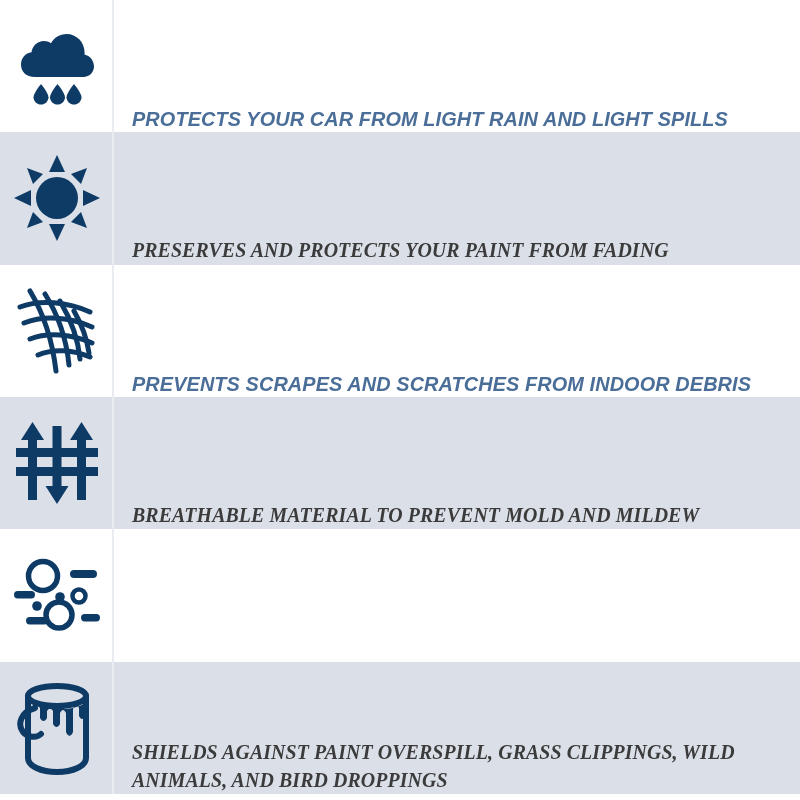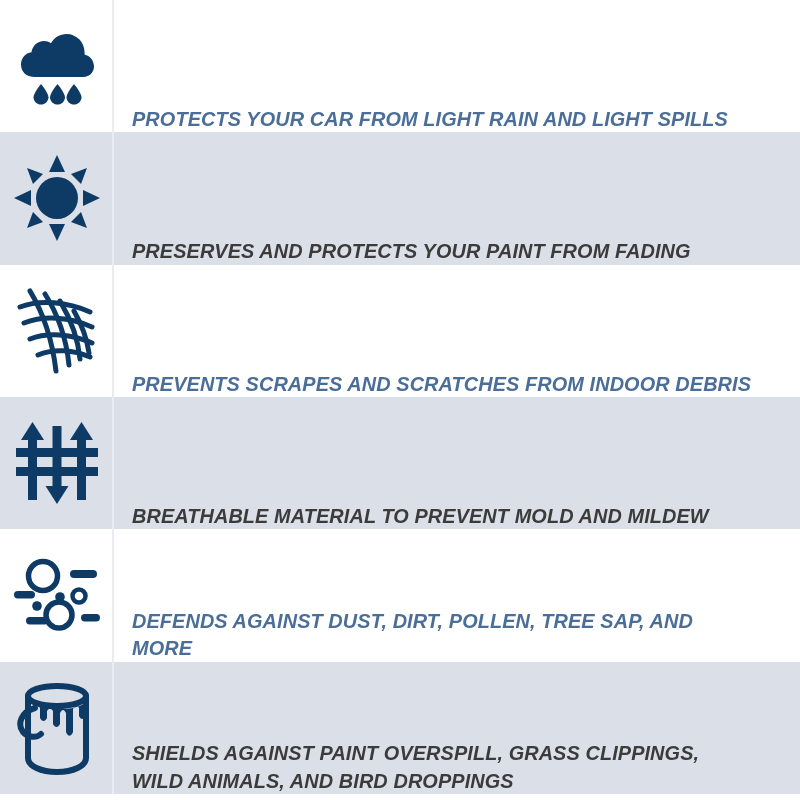--- a/index.html
+++ b/index.html
@@ -38,21 +38,21 @@
   
   .rows { flex:1 1 auto; display:flex; flex-direction:column; }
   .row {
     flex:1 1 0;
     display:flex;
     align-items:stretch;
     position:relative;
     min-height:0;
   }
   .row.odd  { background:#ffffff; }
-  .row.even { background:#dbdfe7; }
+  .row.even { background:#dbdfe7;font-family:Liberation Serif, serif; }
 
   .icon-cell {
     flex:0 0 114px;
     display:flex; align-items:center; justify-content:center;
     position:relative;
   }
   .divider {
     position:absolute; top:0; bottom:0; right:0;
     width:2px;
     background:#e8ebf0;
@@ -200,23 +200,20 @@
               <circle cx="25" cy="53" r="4.8"></circle>
               <rect x="2" y="38" width="21" height="7.5" rx="3.7"></rect>
               <rect x="58" y="17" width="27" height="8" rx="4"></rect>
               <rect x="14" y="64" width="22" height="7.5" rx="3.7"></rect>
               <rect x="69" y="61" width="19" height="7.5" rx="3.7"></rect>
             </g>
           </svg>
         </span>
         <span class="divider"></span>
       </div>
-      <div class="text-cell">
-        <div class="row-text">DEFENDS AGAINST DUST, DIRT, POLLEN, TREE SAP, AND MORE</div>
-      </div>
     </div>
 
     <div class="row even">
       <div class="icon-cell">
         <span>
           <svg width="84" height="96" viewBox="0 0 84 96">
             <g fill="none" stroke="#0e3a66" stroke-width="6" stroke-linecap="round" stroke-linejoin="round">
 
               <path d="M20 28 C6 32 2 44 8 52 C13 58 22 58 26 54"></path>
 

